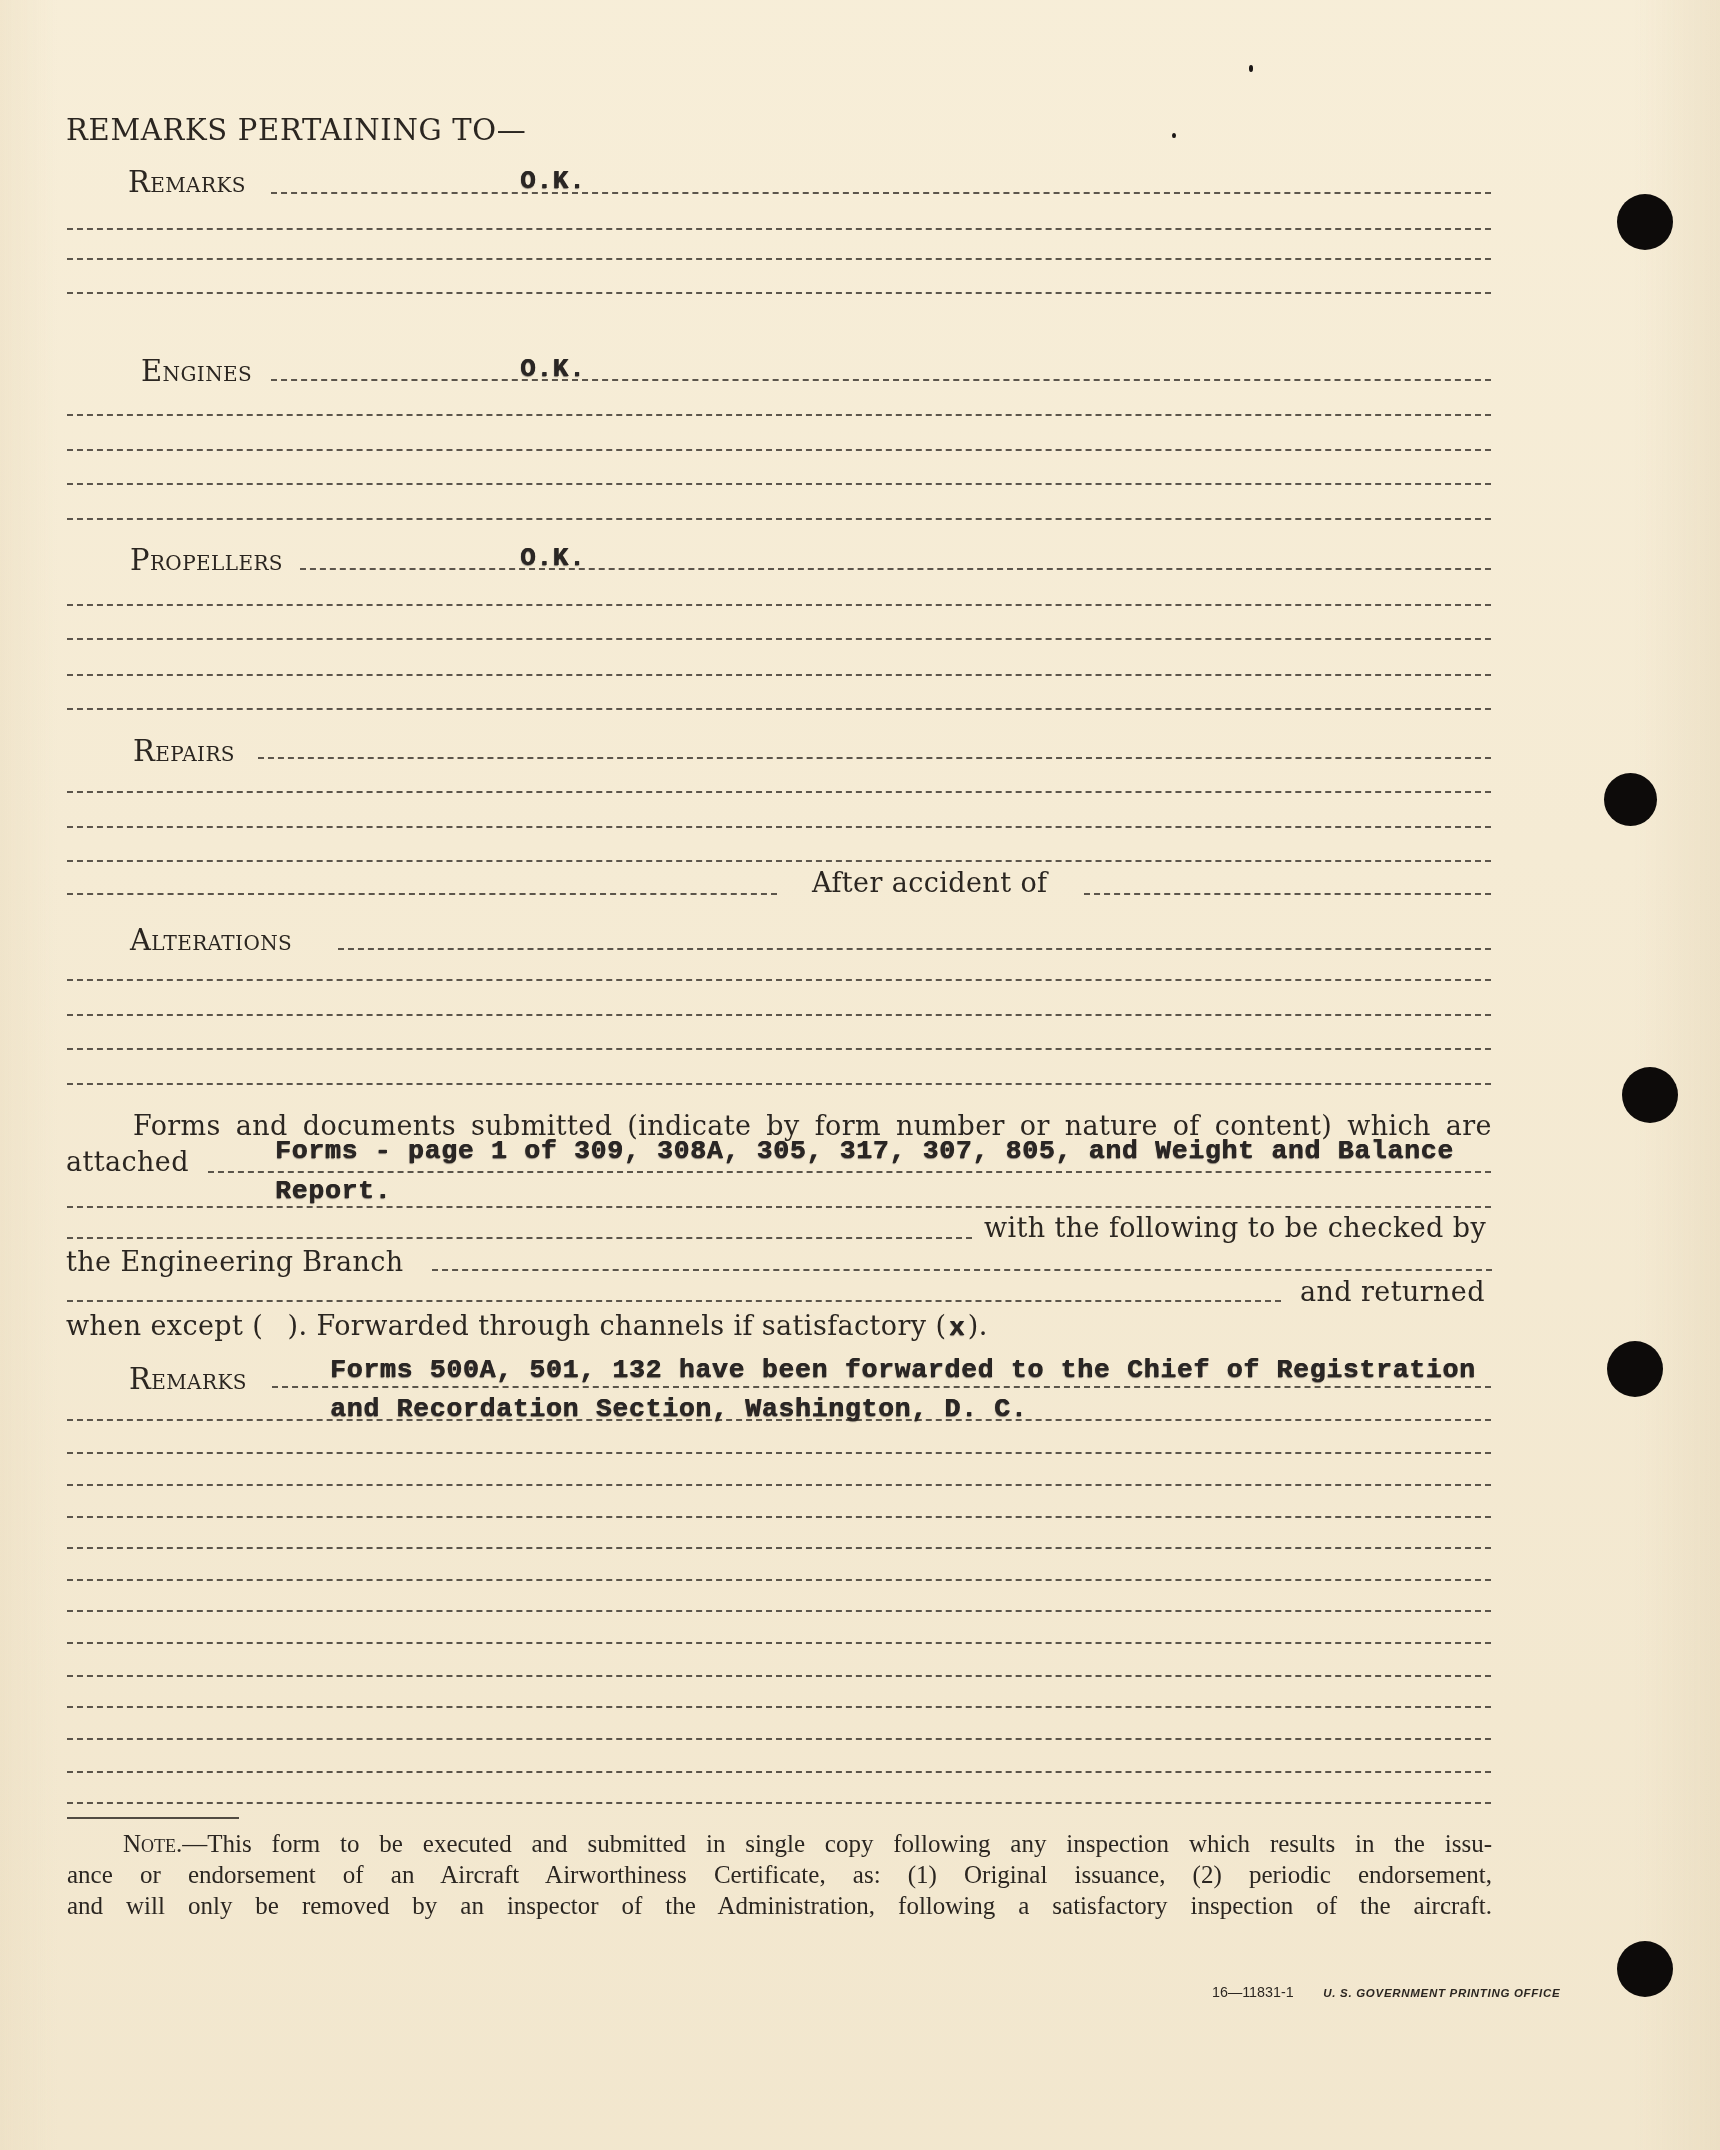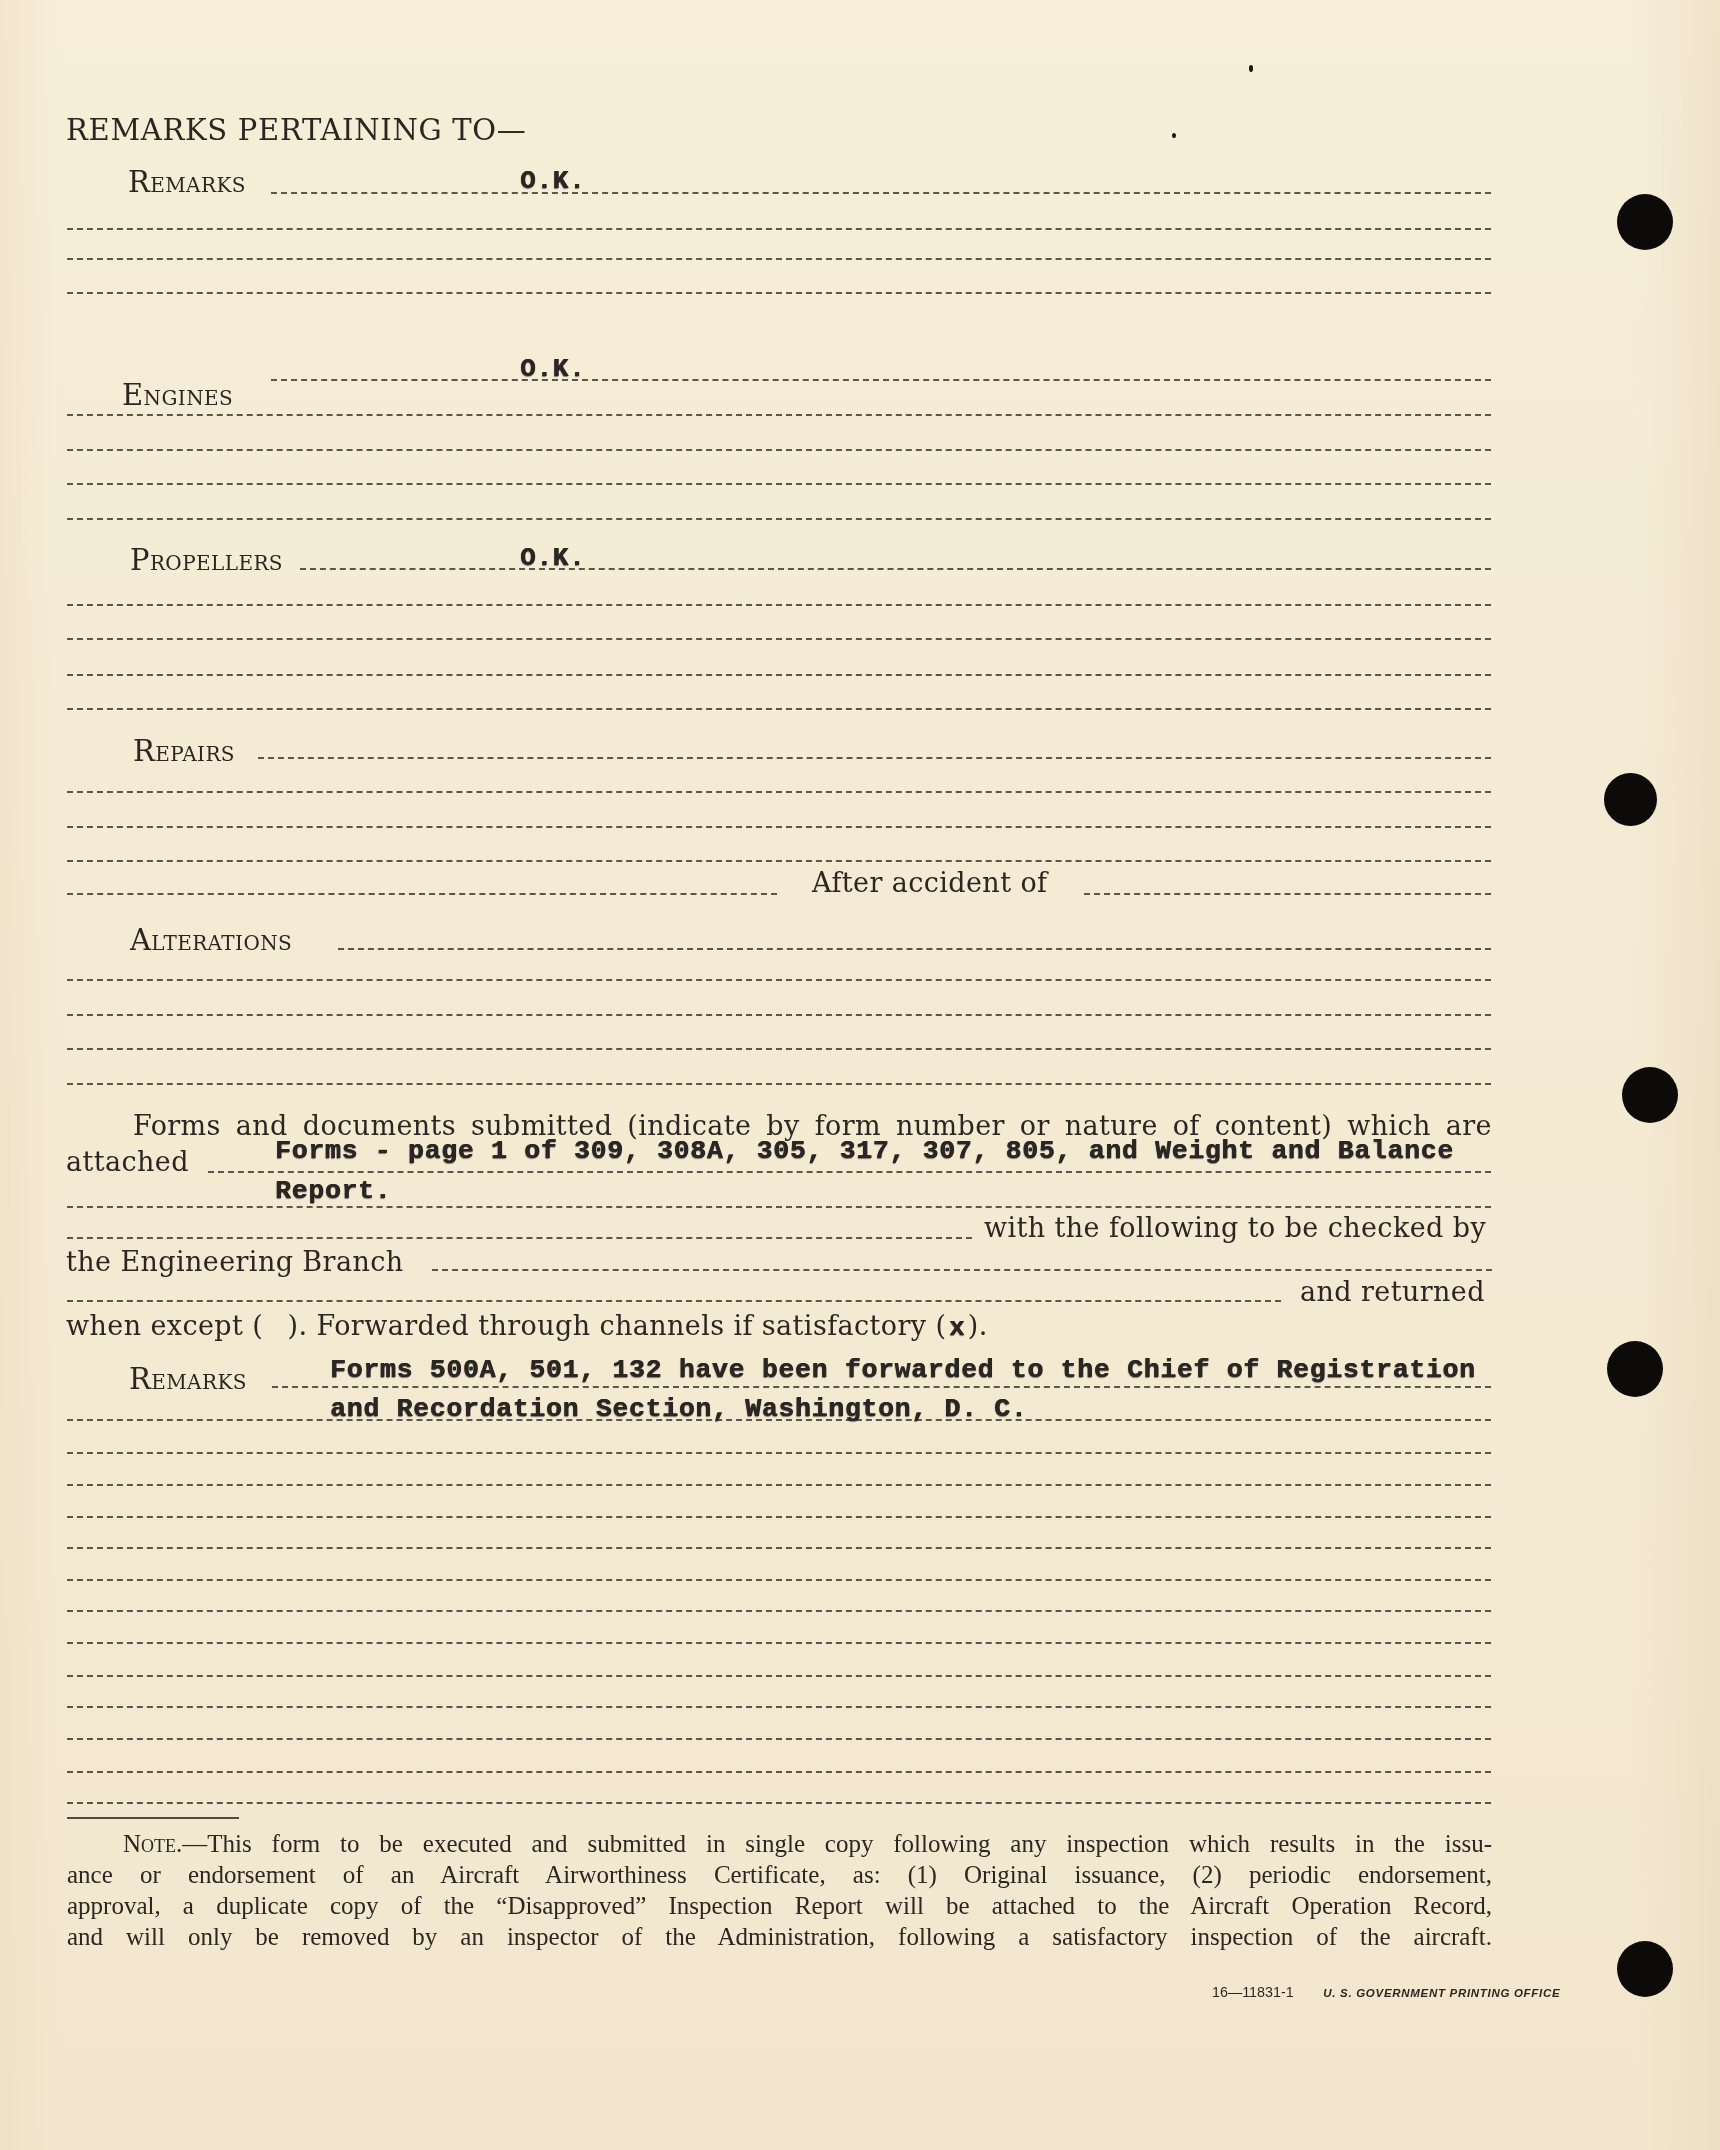--- a/index.html
+++ b/index.html
@@ -57,21 +57,21 @@
 
 <div class="abs label heading" style="left:66px; top:113px;">REMARKS PERTAINING TO—</div>
 
 <div class="abs label sc" style="left:128px; top:165px;">Remarks</div>
 <div class="dline" style="left:271px; top:192px; width:1220px;"></div>
 <div class="abs typed" style="left:520px; top:166px;">O.K.</div>
 <div class="dline" style="left:67px; top:228px; width:1424px;"></div>
 <div class="dline" style="left:67px; top:258px; width:1424px;"></div>
 <div class="dline" style="left:67px; top:292px; width:1424px;"></div>
 
-<div class="abs label sc" style="left:122px; top:354px;margin-top:24px;">Engines</div>
+<div class="abs label sc" style="left:141px; top:354px;">Engines</div>
 <div class="dline" style="left:271px; top:379px; width:1220px;"></div>
 <div class="abs typed" style="left:520px; top:354px;">O.K.</div>
 <div class="dline" style="left:67px; top:414px; width:1424px;"></div>
 <div class="dline" style="left:67px; top:449px; width:1424px;"></div>
 <div class="dline" style="left:67px; top:483px; width:1424px;"></div>
 <div class="dline" style="left:67px; top:518px; width:1424px;"></div>
 
 <div class="abs label sc" style="left:130px; top:543px;">Propellers</div>
 <div class="dline" style="left:300px; top:568px; width:1191px;"></div>
 <div class="abs typed" style="left:520px; top:543px;">O.K.</div>
@@ -131,21 +131,20 @@
 <div class="dline" style="left:67px; top:1675px; width:1424px;"></div>
 <div class="dline" style="left:67px; top:1706px; width:1424px;"></div>
 <div class="dline" style="left:67px; top:1738px; width:1424px;"></div>
 <div class="dline" style="left:67px; top:1771px; width:1424px;"></div>
 <div class="dline" style="left:67px; top:1802px; width:1424px;"></div>
 <div class="solid-short" style="left:67px; top:1817px; width:172px;"></div>
 
 <div class="abs note" style="left:67px; top:1828px; width:1425px;">
   <div style="padding-left:56px;"><span style="font-variant:small-caps;">Note.</span><span>—This form to be executed and submitted in single copy following any inspection which results in the issu-</span></div>
   <div>ance or endorsement of an Aircraft Airworthiness Certificate, as: (1) Original issuance, (2) periodic endorsement,</div>
-  <div>approval, a duplicate copy of the “Disapproved” Inspection Report will be attached to the Aircraft Operation Record,</div>
   <div>and will only be removed by an inspector of the Administration, following a satisfactory inspection of the aircraft.</div>
 </div>
 
 <div class="abs" style="left:1212px; top:1984px; white-space:nowrap;">
   <span class="footer-code">16—11831-1</span>
   <span class="footer-gpo" style="margin-left:26px;font-style:italic;">U. S. GOVERNMENT PRINTING OFFICE</span>
 </div>
 
 
 </body></html>

